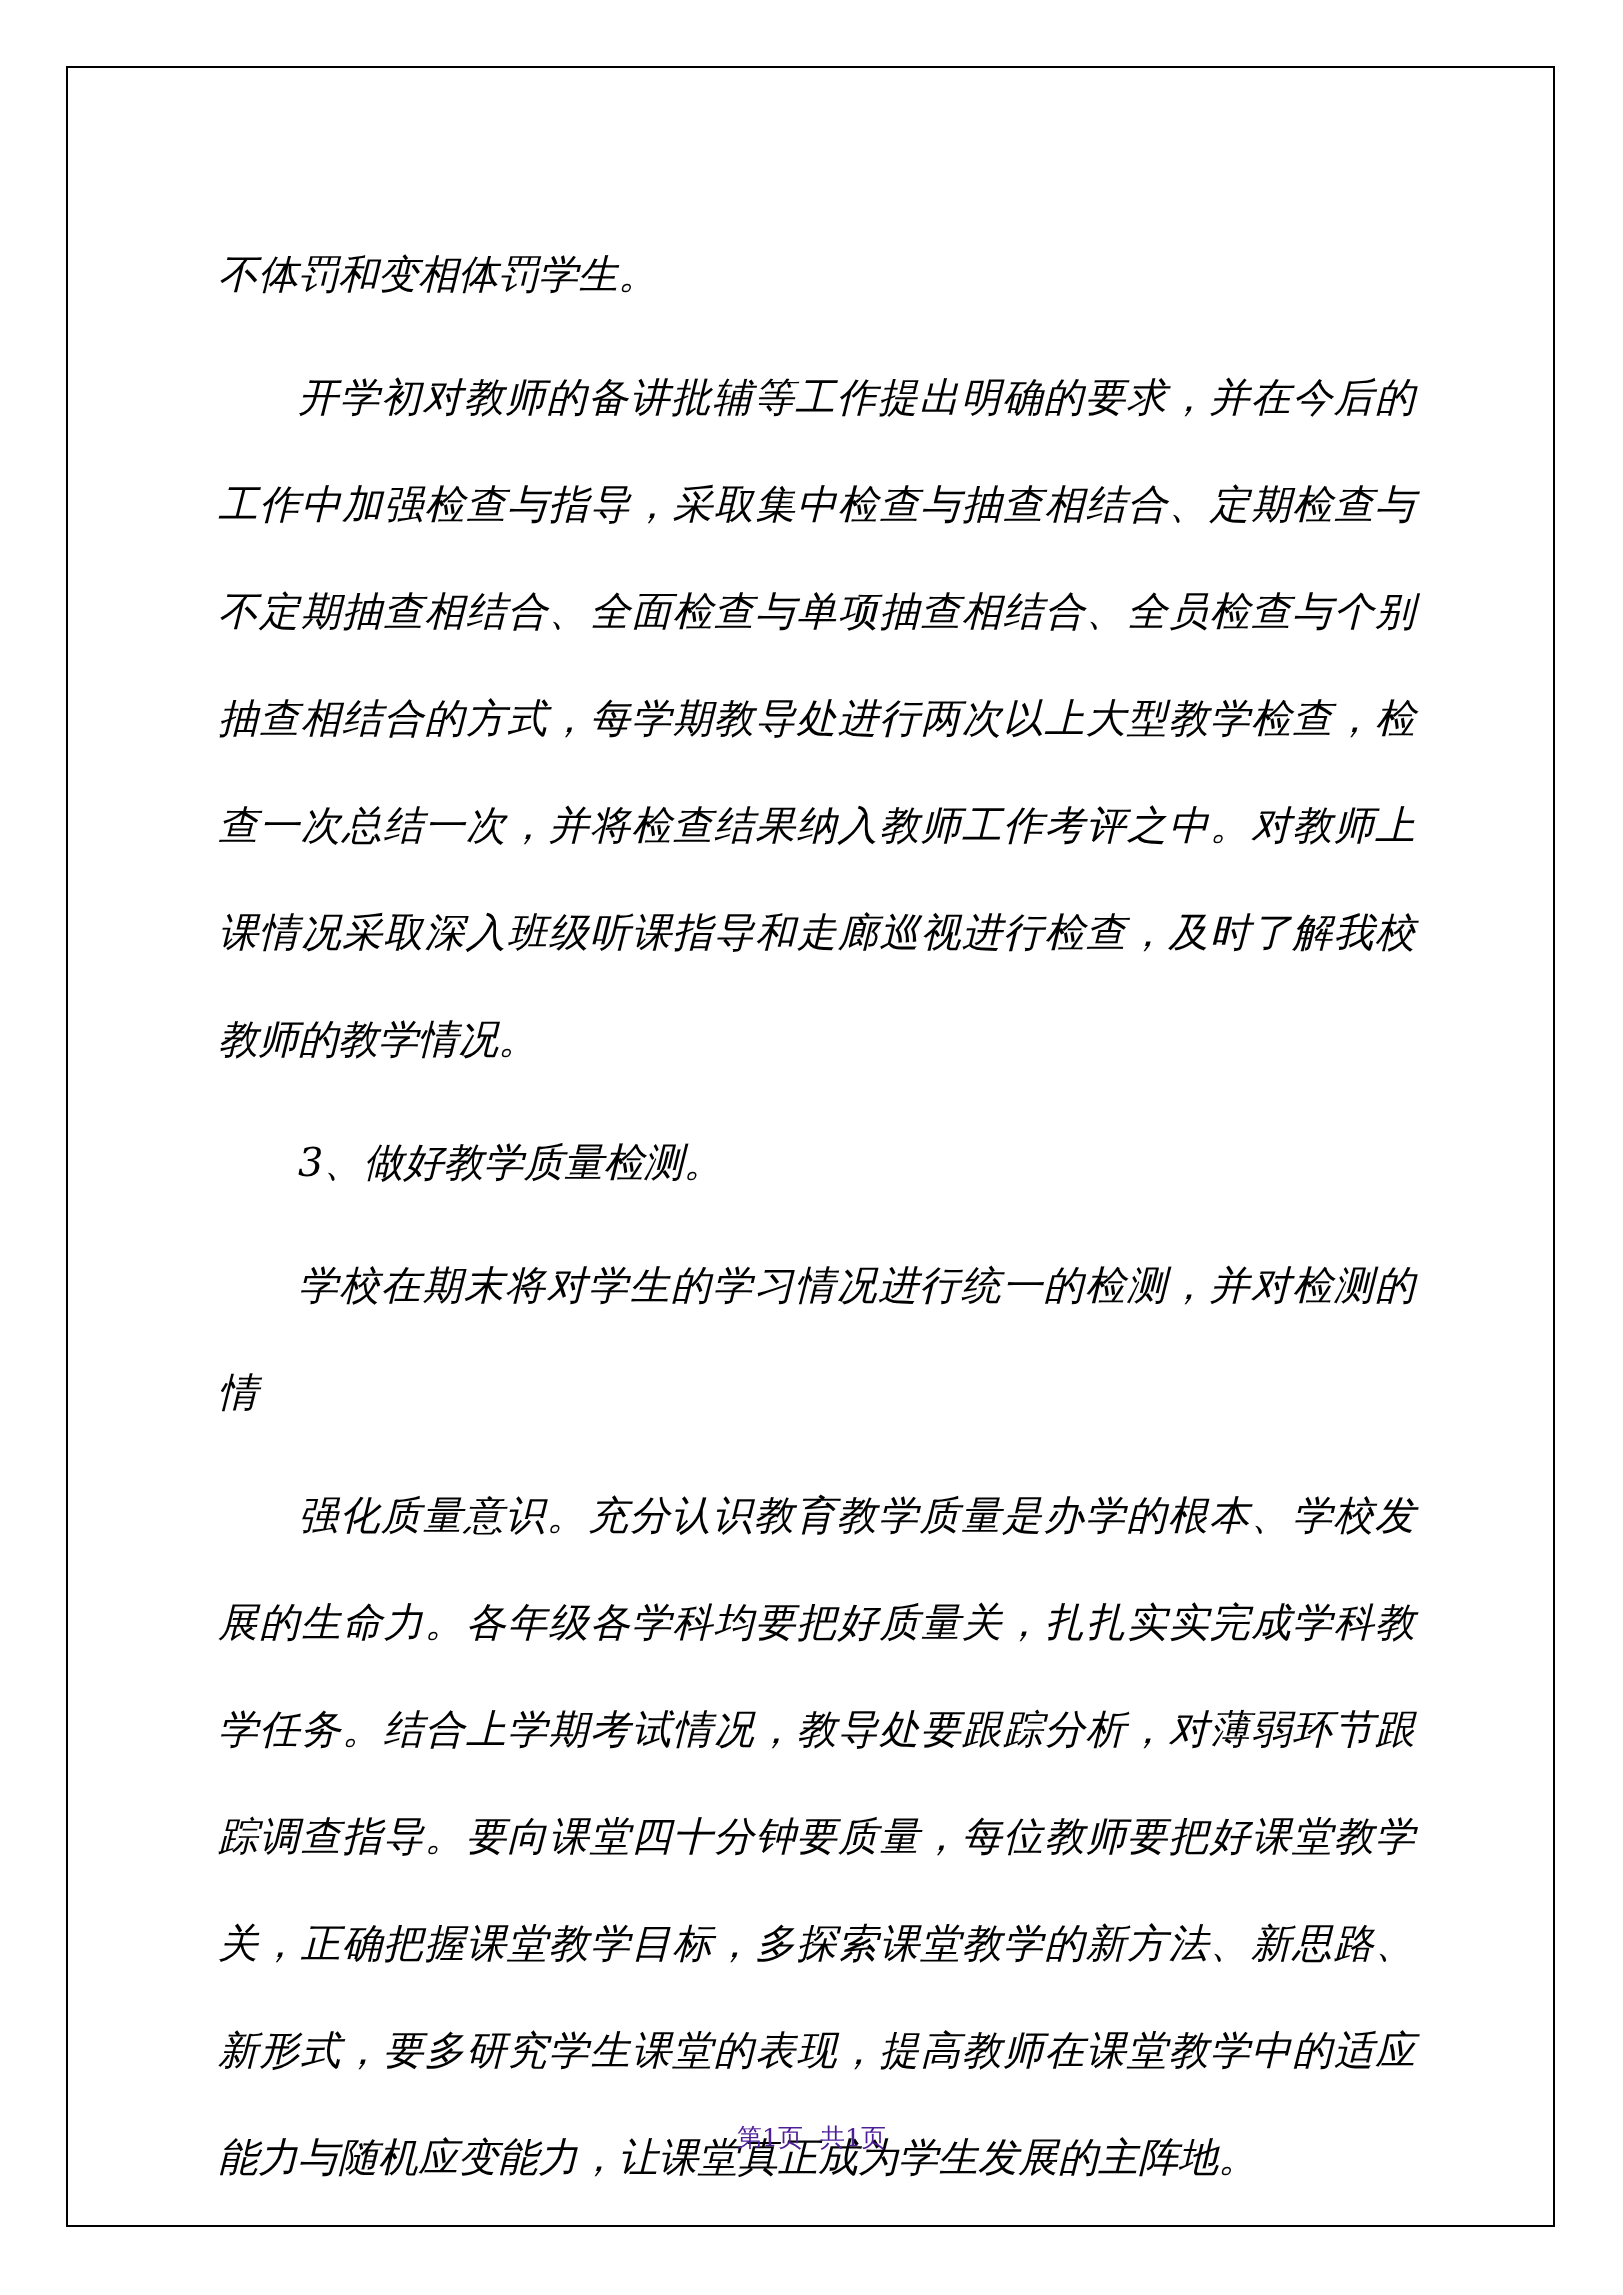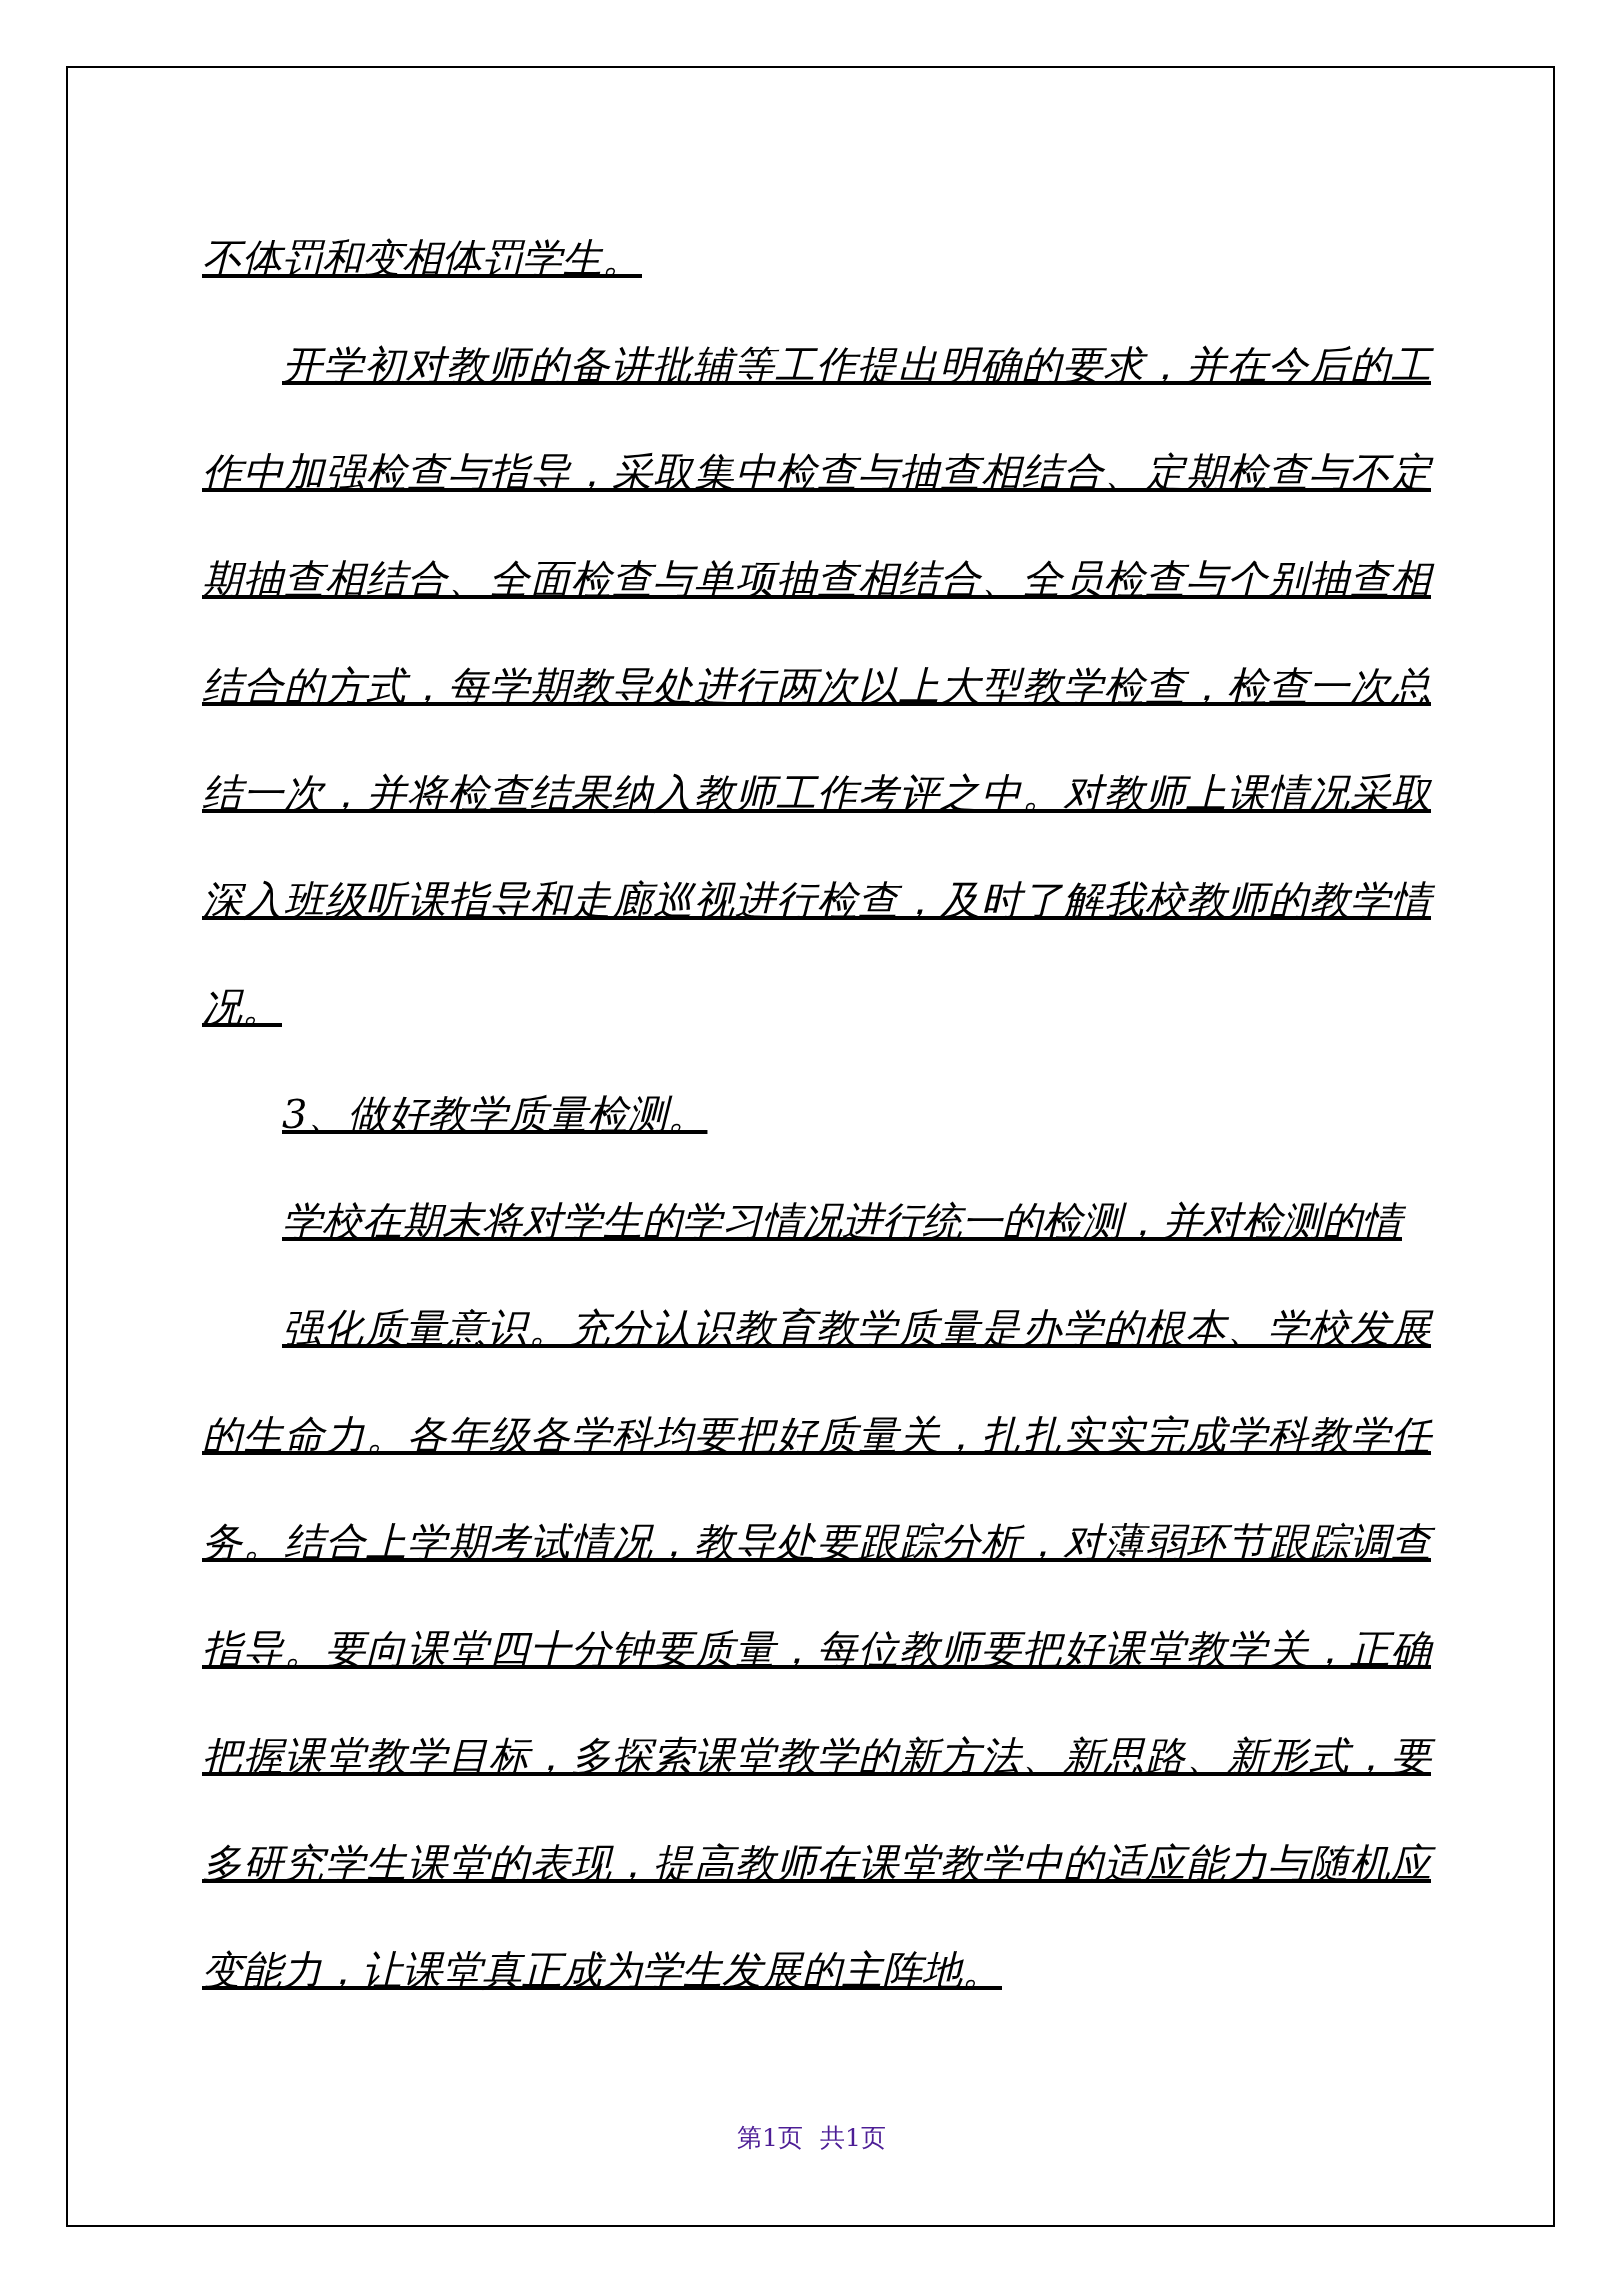--- a/index.html
+++ b/index.html
@@ -28,23 +28,22 @@
     left: 202px;
     top: 205px;
     width: 1229px;
     font-size: 40px;
     line-height: 107px;
     font-style: italic;
     text-align: justify;
     letter-spacing: 0;
   }
   .content p {
-    margin: 0;
+    margin: 16px;
     padding: 0;
-    text-decoration: underline;
   }
   .content p.indent {
     text-indent: 2em;
   }
   .footer {
     position: absolute;
     left: 0;
     top: 2121px;
     width: 100%;
     text-align: center;

